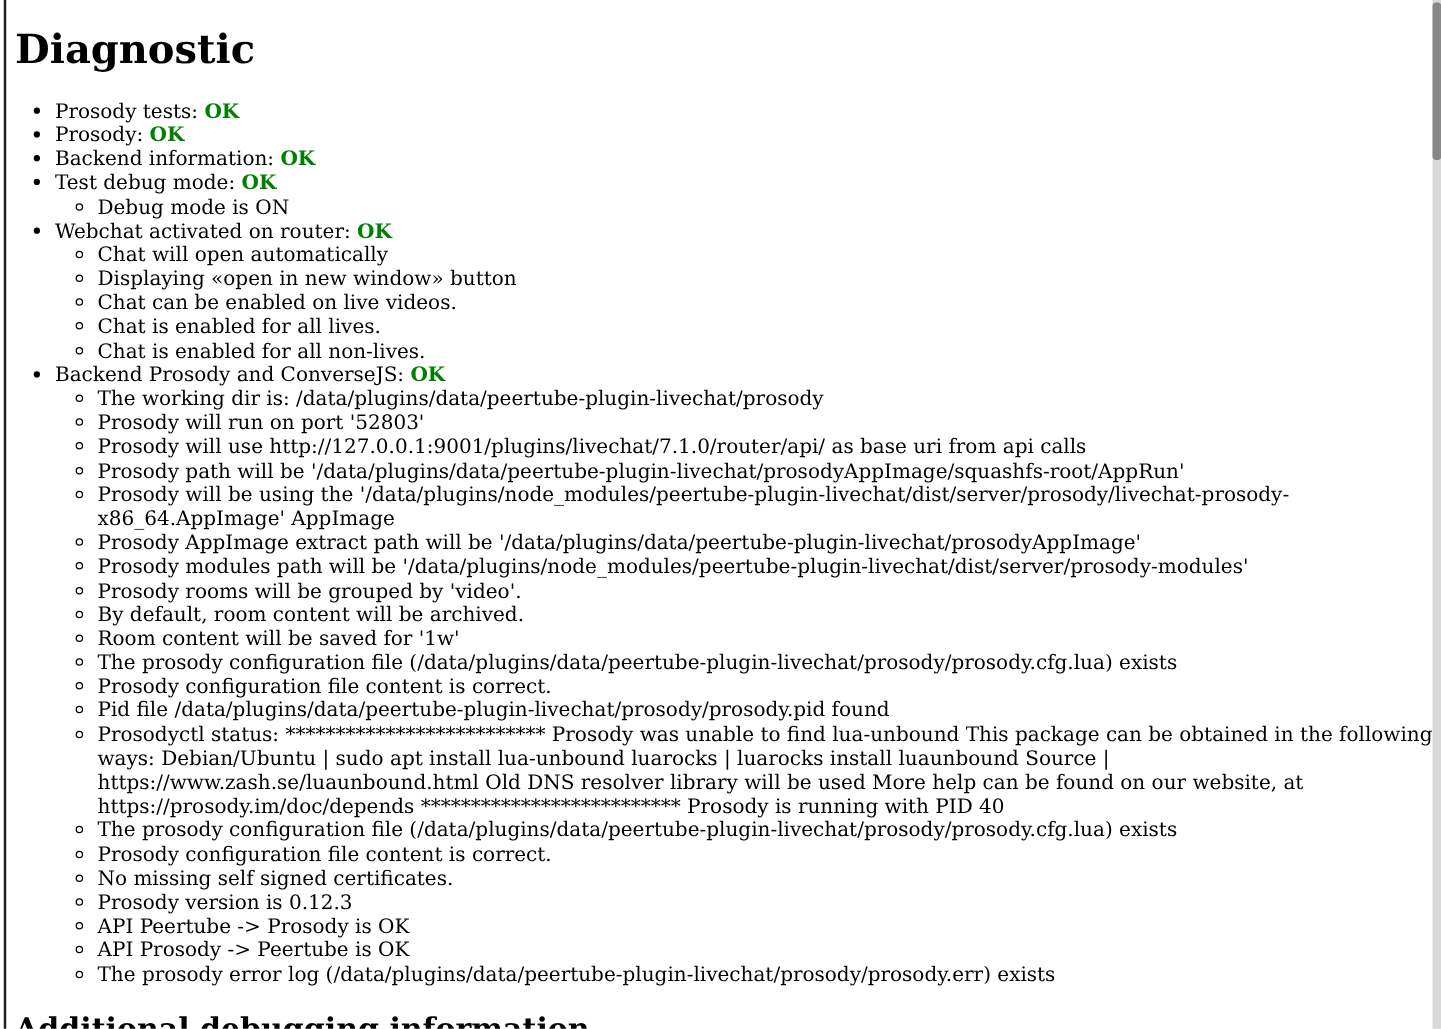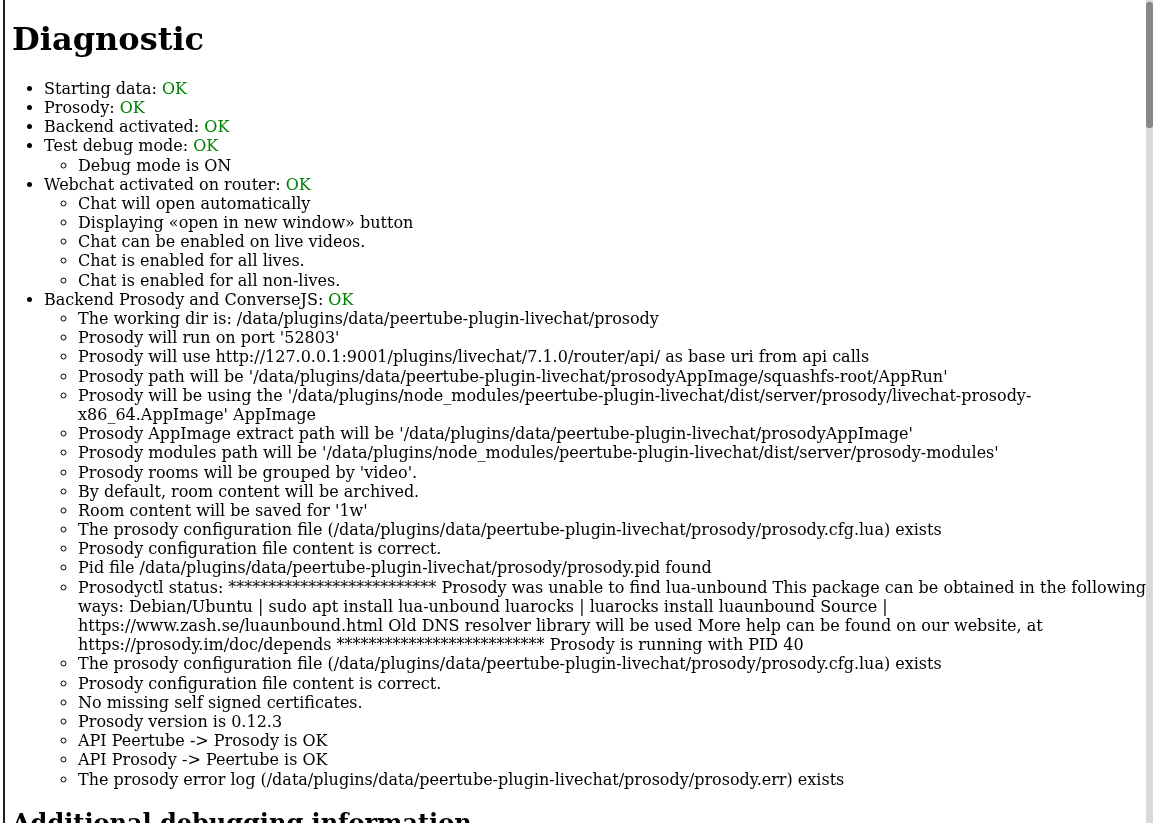--- a/index.html
+++ b/index.html
@@ -17,40 +17,40 @@
   .content-inner{width:1170px;}
   h1{
     font-size:32px;line-height:1.15;font-weight:bold;margin:21px 0;padding-left:6px;
   }
   h2{
     font-size:24px;line-height:1.15;font-weight:bold;margin:20px 0;padding-left:6px;
   }
   ul.main{margin:16px 0;padding-left:38px;list-style-type:disc;}
   ul.sub{margin:0;padding-left:34px;list-style-type:circle;}
   li{font-size:16px;line-height:1.2;}
-  .ok{font-weight:normal;}
+  .ok{font-weight:bold;}
   .scrollbar-track{
     position:absolute;right:0;top:0;width:7px;height:823px;background:#d9d9d9;
   }
   .scrollbar-thumb{
     position:absolute;right:0px;top:2px;width:7px;height:126px;background:#878787;border-radius:3px;
   }
 </style>
 </head>
 <body>
 
 <div class="frame-border-left"></div>
 
 <div class="content-clip">
   <div class="content-inner">
     <h1>Diagnostic</h1>
     <ul class="main">
-        <li><span>Starting data:</span> <span class="ok" style="color: rgb(0, 128, 0);">OK</span></li>
+        <li><span>Prosody tests:</span> <span class="ok" style="color: rgb(0, 128, 0);">OK</span></li>
         <li><span>Prosody:</span> <span class="ok" style="color: rgb(0, 128, 0);">OK</span></li>
-        <li><span>Backend activated:</span> <span class="ok" style="color: rgb(0, 128, 0);">OK</span></li>
+        <li><span>Backend information:</span> <span class="ok" style="color: rgb(0, 128, 0);">OK</span></li>
         <li><span>Test debug mode:</span> <span class="ok" style="color: rgb(0, 128, 0);">OK</span><ul class="sub">
             <li>Debug mode is ON</li>
           </ul></li>
         <li><span>Webchat activated on router:</span> <span class="ok" style="color: rgb(0, 128, 0);">OK</span><ul class="sub">
             <li>Chat will open automatically</li>
             <li>Displaying «open in new window» button</li>
             <li>Chat can be enabled on live videos.</li>
             <li>Chat is enabled for all lives.</li>
             <li>Chat is enabled for all non-lives.</li>
           </ul></li>

